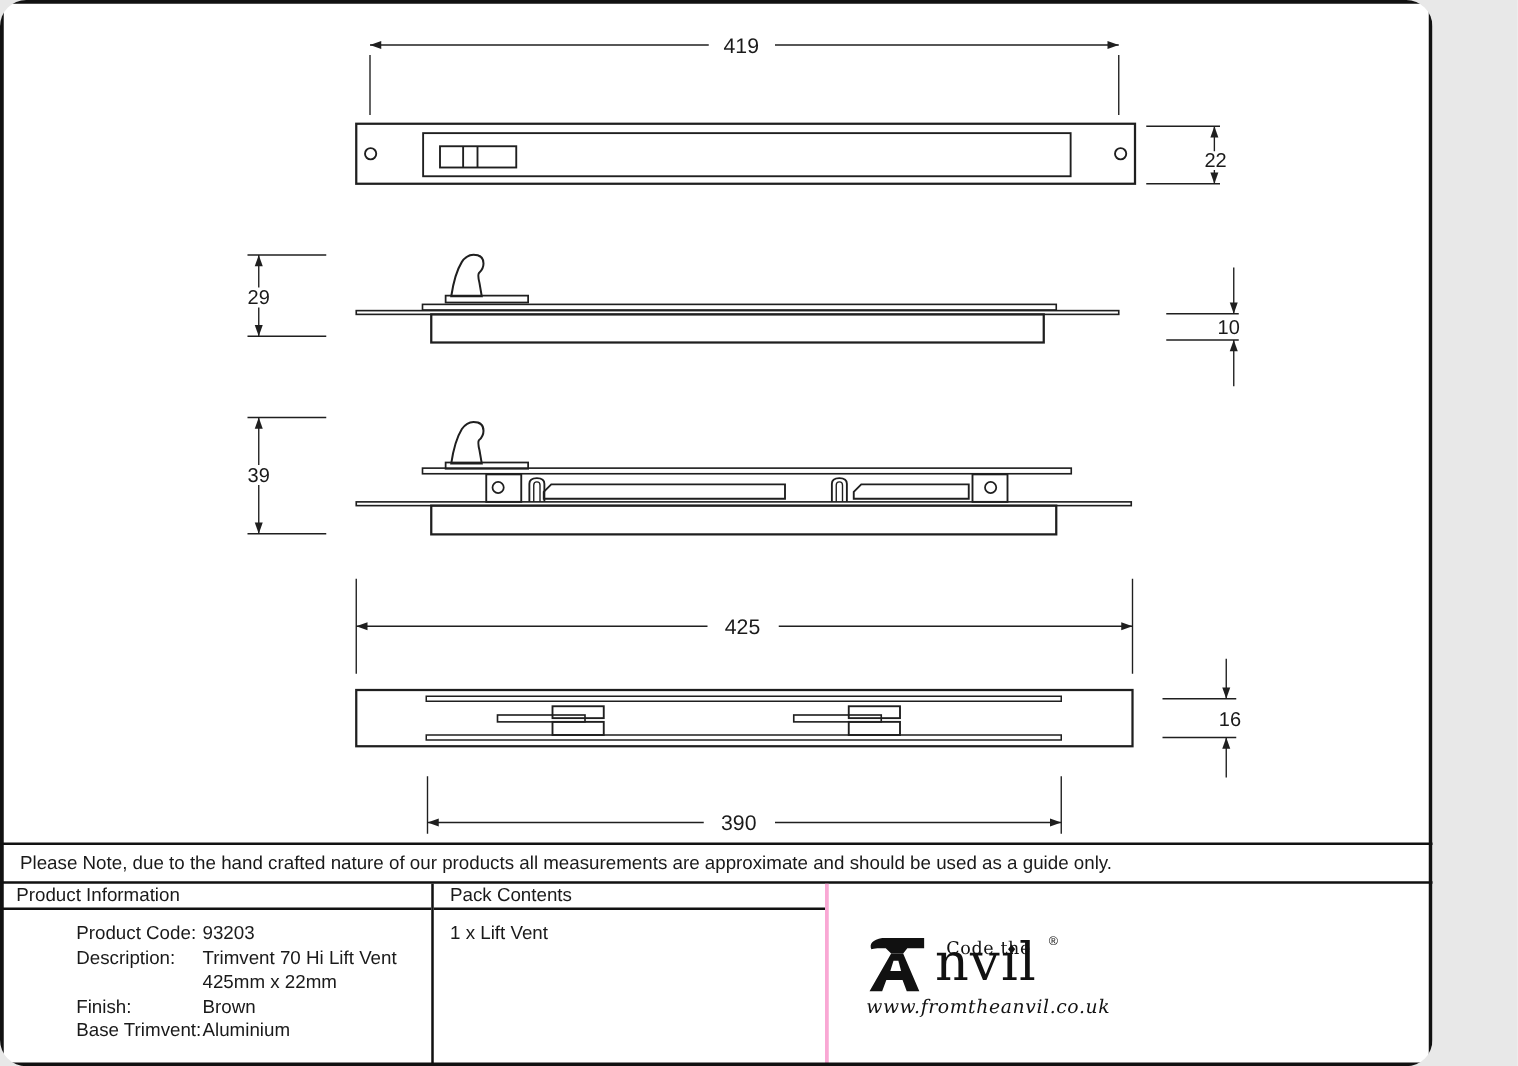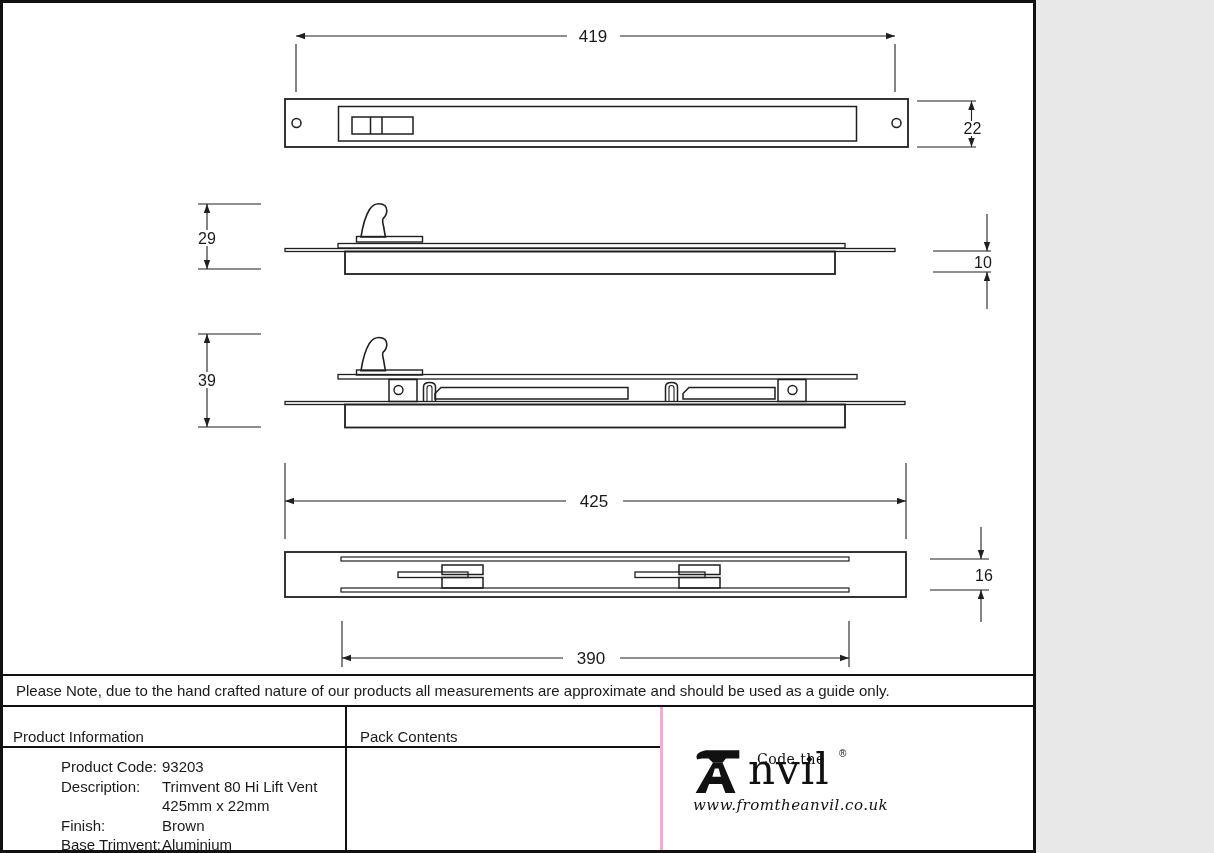--- a/index.html
+++ b/index.html
@@ -1,40 +1,40 @@
 <!DOCTYPE html>
 <html><head>
 <meta charset="utf-8">
 <style>
   html,body{margin:0;padding:0;background:#e8e8e8;}
   *{box-sizing:border-box;}
   .canvas{
-    position:relative;width:1036px;height:853px;background:#fff;
-    font-family:"Liberation Sans",sans-serif;color:#1a1a1a;overflow:hidden;
+    position:relative;width:1146px;height:853px;background:#fff;
+    font-family:"Liberation Sans",sans-serif;color:#1a1a1a;overflow:hidden;border-radius:21px;
   }
   .outer-frame{position:absolute;inset:0;border:3px solid #111;pointer-events:none;z-index:5;}
   svg text{font-family:"Liberation Sans",sans-serif;fill:#1a1a1a;}
 
   
   .note-row{
     position:absolute;left:0;top:674px;width:1214px;height:33px;
     border-top:2px solid #111;border-bottom:2px solid #111;
     display:flex;align-items:center;padding-left:16px;font-size:15px;
   }
 
   
   .info-table{position:absolute;left:0;top:707px;width:1214px;height:146px;display:flex;}
   .col{height:100%;}
   .col-1{width:347px;border-right:2px solid #111;}
   .col-2{width:316px;border-right:3px solid #f9a8d4;}
   .col-3{width:335px;border-right:2px solid #111;}
   .col-4{width:216px;position:relative;padding-left:31px;}
   .cell-header{
     height:21px;border-bottom:2px solid #111;display:flex;align-items:center;
-    padding-left:13px;font-size:15px;margin-top:20px;
+    padding-left:13px;font-size:15px;
   }
   .cell-body{padding:9px 8px 0 13px;font-size:15px;line-height:19.5px;}
   .info-grid{display:grid;grid-template-columns:101px 1fr;margin-left:48px;}
 
   
   .logo{position:absolute;inset:0;}
   .logo .anvil-glyph{position:absolute;left:31px;top:40px;}
   .logo .from-the{
     position:absolute;left:94px;top:44px;font-family:"DejaVu Serif",serif;
     font-size:14px;letter-spacing:.5px;color:#111;
@@ -208,32 +208,33 @@
 
   
   <div class="info-table">
 
     <div class="col col-1">
       <div class="cell-header">Product Information</div>
       <div class="cell-body info-grid">
         <span>Product Code:</span>
         <span>93203</span>
         <span>Description:</span>
-        <span>Trimvent 80 Hi Lift Vent</span>
+        <span>Trimvent 70 Hi Lift Vent</span>
         <span></span>
         <span>425mm x 22mm</span>
         <span>Finish:</span>
         <span>Brown</span>
         <span>Base Trimvent:</span>
         <span>Aluminium</span>
       </div>
     </div>
 
     <div class="col col-2">
       <div class="cell-header">Pack Contents</div>
+      <div class="cell-body">1 x Lift Vent</div>
     </div>
 
 
     <div class="col col-4">
       <div class="logo">
         <svg class="anvil-glyph" width="58" height="48" viewBox="0 0 60 50">
           <path fill="#111" d="M3,13 Q0,6 12,3.5 L47,3.5 L47,12 L33,12 L29.5,16.5 L19.5,16.5 L15,12 L8,12 Q4.5,12.5 3,13 Z"></path>
           <path fill="#111" d="M19.5,16.5 L29.5,16.5 L43,48 L32.5,48 L29,38.5 L15.5,38.5 L12,48 L1.5,48 Z"></path>
           <path fill="#fff" d="M21.5,22.5 L25.5,22.5 L27.8,31 L18.8,31 Z"></path>
         </svg>

